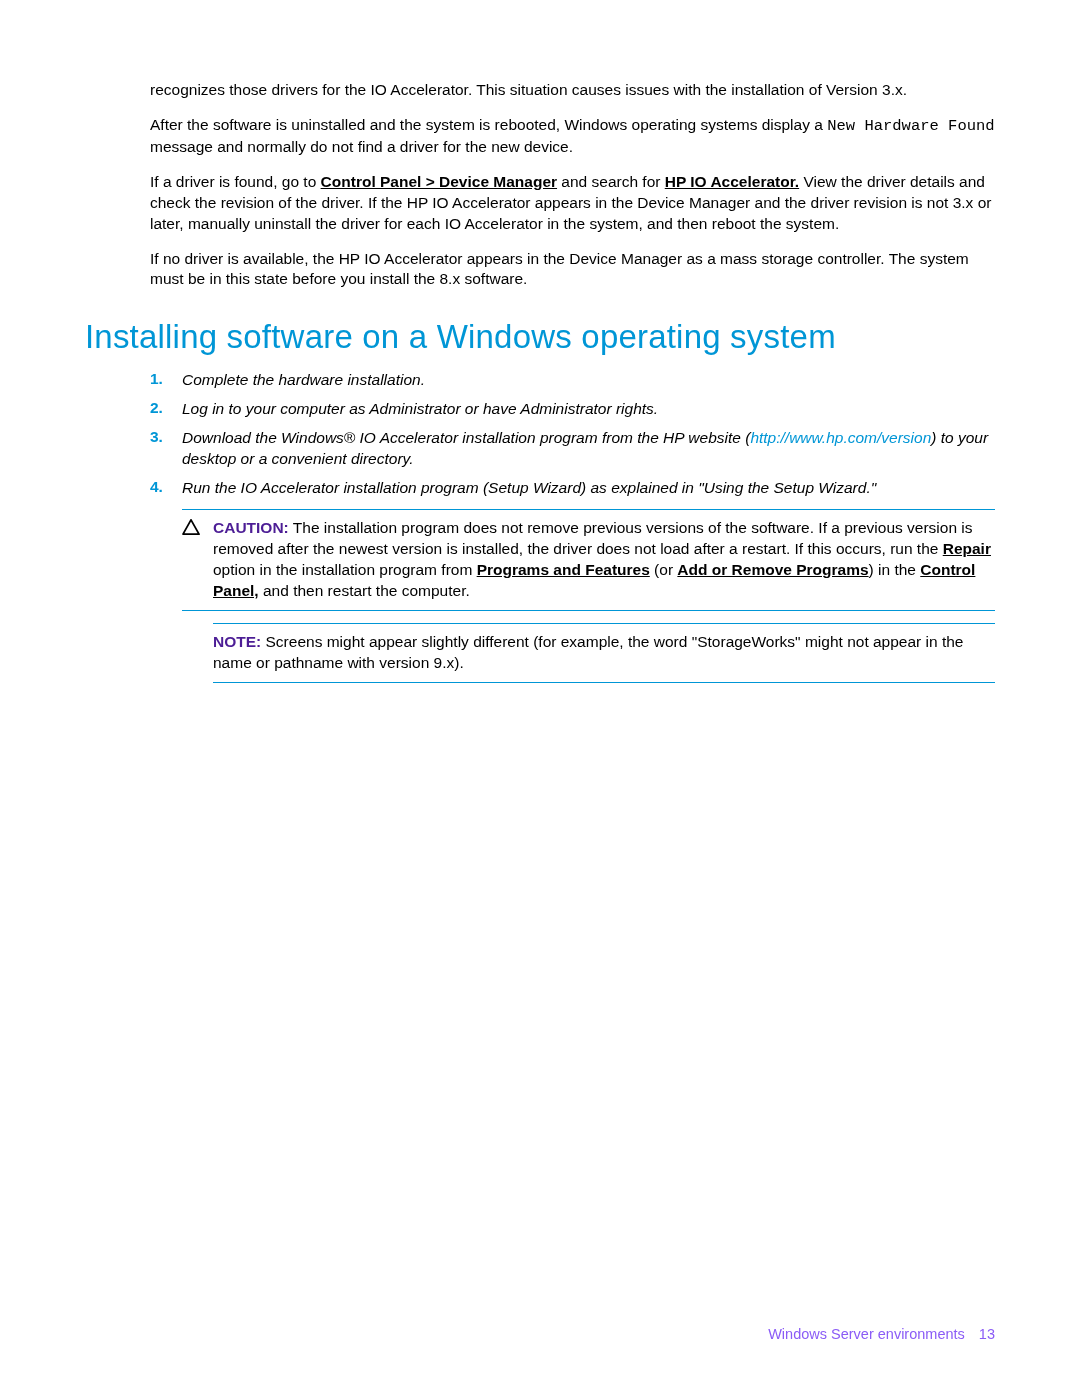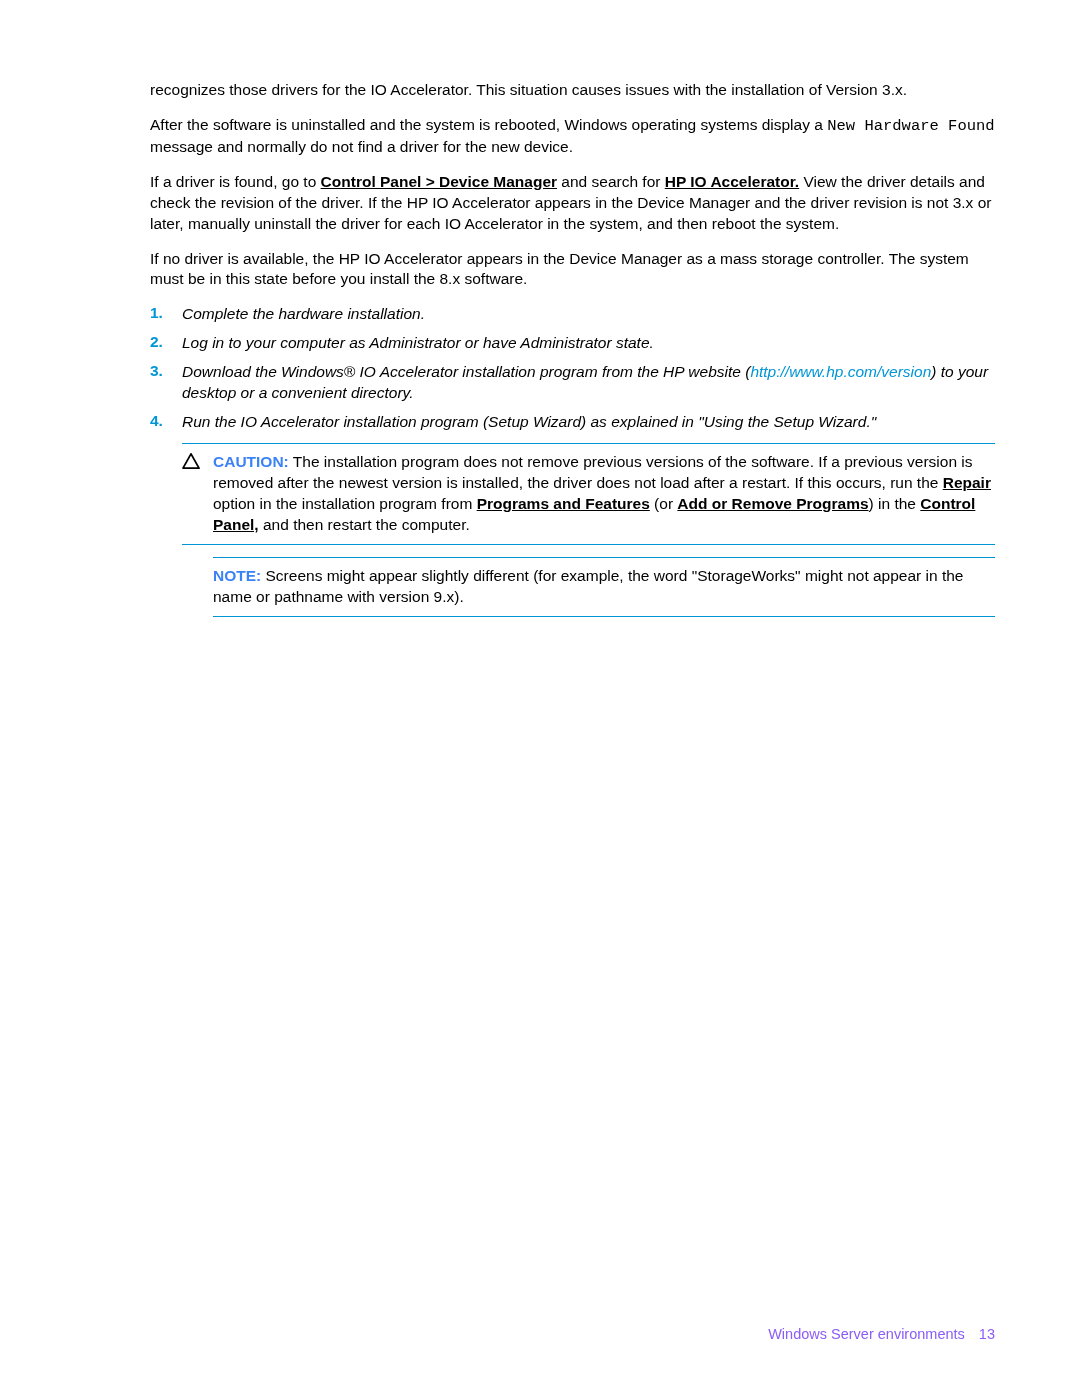--- a/index.html
+++ b/index.html
@@ -78,21 +78,21 @@
     width: 31px;
     flex-shrink: 0;
     padding-top: 1px;
   }
   .callout .text-col {
     flex: 1;
     font-size: 15.5px;
     line-height: 1.35;
   }
   .callout-label {
-    color: #3b82f6;
+    color: #4c1d95;
     font-weight: bold;
   }
   .footer {
     position: absolute;
     bottom: 55px;
     right: 85px;
     font-size: 14.5px;
     color: #8b5cf6;
   }
   .footer-page {
@@ -113,29 +113,30 @@
   <div class="body-text">
     <span>After the software is uninstalled and the system is rebooted, Windows operating systems display a </span><span class="mono">New Hardware Found</span><span> message and normally do not find a driver for the new device.</span>
   </div>
 
   <div class="body-text">
     <span>If a driver is found, go to </span><span class="bold">Control Panel &gt; Device Manager</span><span> and search for </span><span class="bold">HP IO Accelerator.</span><span> View the driver details and check the revision of the driver. If the HP IO Accelerator appears in the Device Manager and the driver revision is not 3.x or later, manually uninstall the driver for each IO Accelerator in the system, and then reboot the system.</span>
   </div>
 
   <div class="body-text">If no driver is available, the HP IO Accelerator appears in the Device Manager as a mass storage controller. The system must be in this state before you install the 8.x software.</div>
 
+  <h1 class="section-heading">Installing software on a Windows operating system</h1>
 
   <div class="ol">
     <div class="ol-item">
       <div class="ol-num">1.</div>
       <div class="ol-body">Complete the hardware installation.</div>
     </div>
     <div class="ol-item">
       <div class="ol-num">2.</div>
-      <div class="ol-body">Log in to your computer as Administrator or have Administrator state.</div>
+      <div class="ol-body">Log in to your computer as Administrator or have Administrator rights.</div>
     </div>
     <div class="ol-item">
       <div class="ol-num">3.</div>
       <div class="ol-body">
         <span>Download the Windows® IO Accelerator installation program from the HP website (</span><span class="link">http://www.hp.com/version</span><span>) to your desktop or a convenient directory.</span>
       </div>
     </div>
     <div class="ol-item">
       <div class="ol-num">4.</div>
       <div class="ol-body">Run the IO Accelerator installation program (Setup Wizard) as explained in "Using the Setup Wizard."</div>

